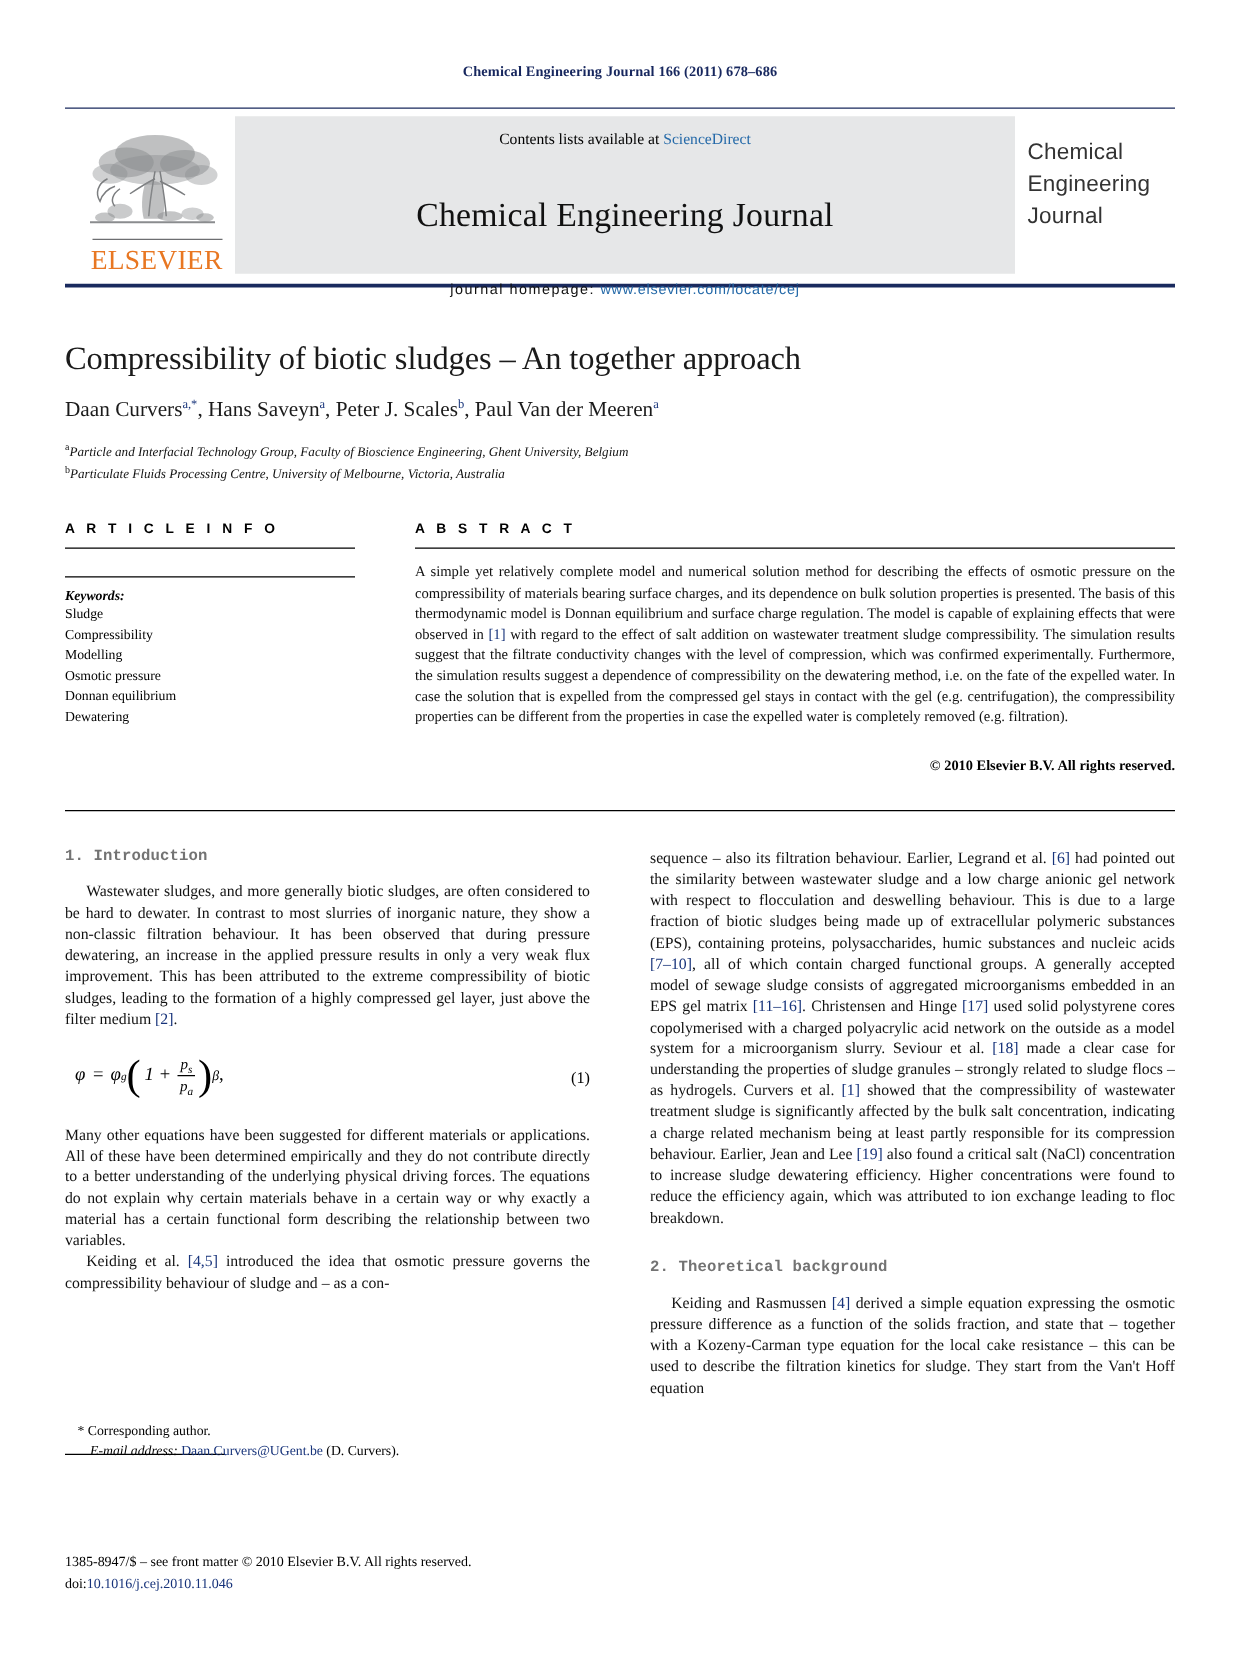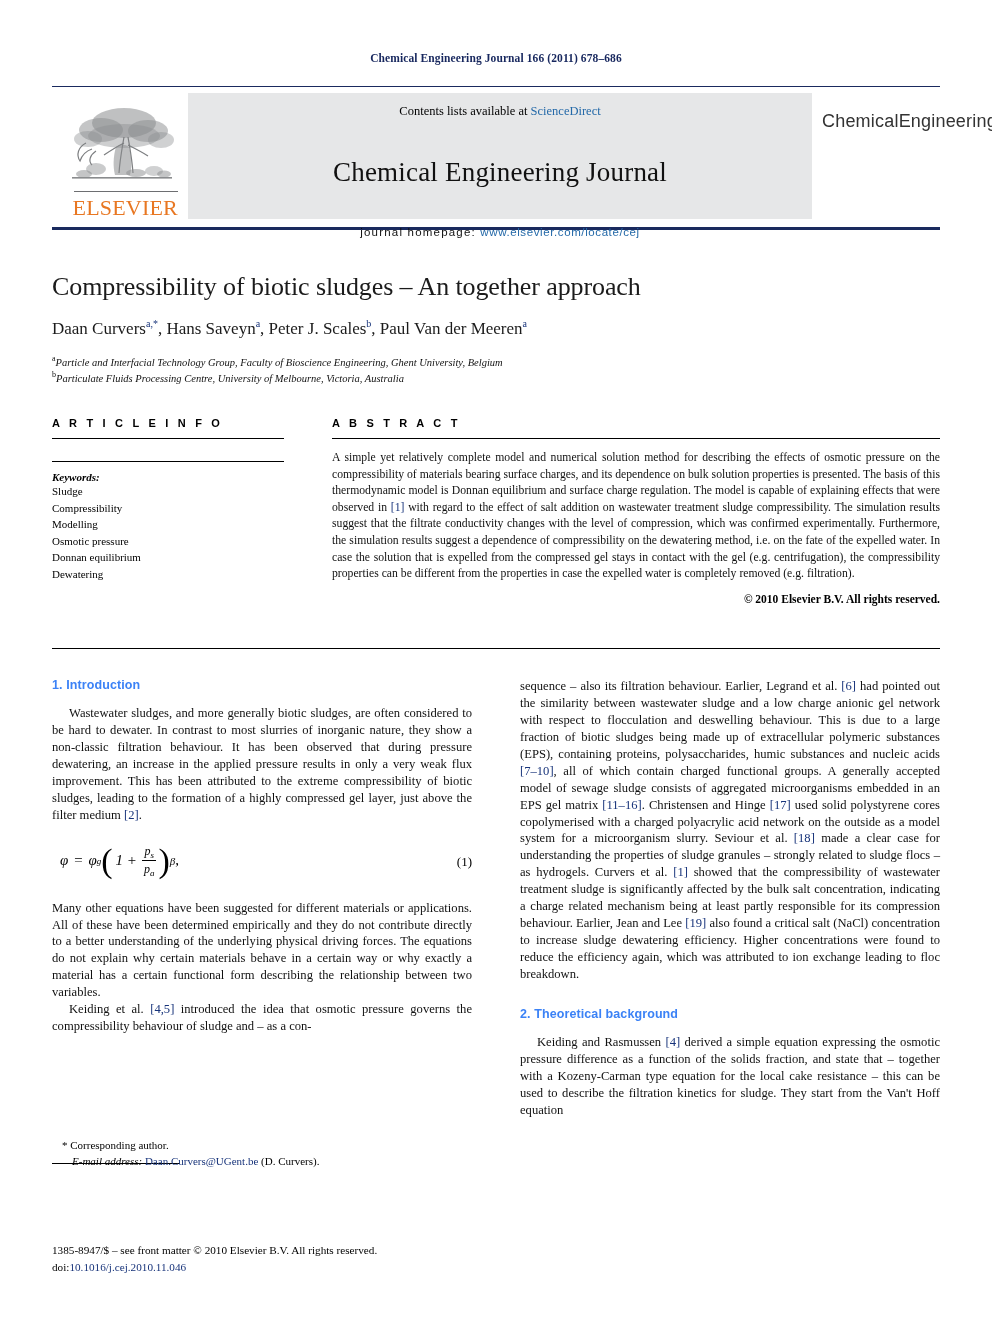--- a/index.html
+++ b/index.html
@@ -107,21 +107,21 @@
     font-family: "Liberation Sans", sans-serif;
     font-size: 11.5px;
     letter-spacing: 1.2px;
     color: #111;
   }
   .homepage-line .hp-url { color: #2469a8; letter-spacing: 0.6px; }
   .journal-cover {
     width: 118px;
     min-width: 118px;
     display: flex;
-    flex-direction: row;
+    flex-direction: column;
     justify-content: flex-start;
     padding-top: 16px;
   }
   .journal-cover div {
     font-family: "Liberation Sans", sans-serif;
     font-size: 18px;
     color: #333;
     line-height: 1.42;
     letter-spacing: 0.2px;
   }
@@ -194,21 +194,21 @@
   .abstract-text {
     margin-top: 11px;
     font-family: "Liberation Serif", serif;
     font-size: 11.7px;
     line-height: 1.42;
     text-align: justify;
     color: #111;
   }
   .abstract-text .ref { color: #17337a; }
   .copyright {
-    margin-top: 10px;
+    margin-top: 24px;
     text-align: right;
     font-family: "Liberation Serif", serif;
     font-size: 11.5px;
     font-weight: bold;
   }
 
   
   .body-rule {
     position: absolute;
     left: 52px; top: 648px;
@@ -220,24 +220,24 @@
   .body-cols {
     position: absolute;
     left: 52px; top: 678px;
     width: 888px;
     display: flex;
   }
   .bcol { width: 420px; min-width: 420px; }
   .bgap { width: 48px; min-width: 48px; }
 
   .h2 {
-    font-family: Liberation Sans, sans-serif;
+    font-family: Liberation Mono, monospace;
     font-size: 12.5px;
     font-weight: bold;
-    color: #3b82f6;
+    color: #737373;
     margin: 0 0 13px 0;
     letter-spacing: 0.1px;
   }
   .h2-spaced { margin-top: 24px; }
   p.para {
     font-family: "Liberation Serif", serif;
     font-size: 12.6px;
     line-height: 1.345;
     text-align: justify;
     margin: 0;

